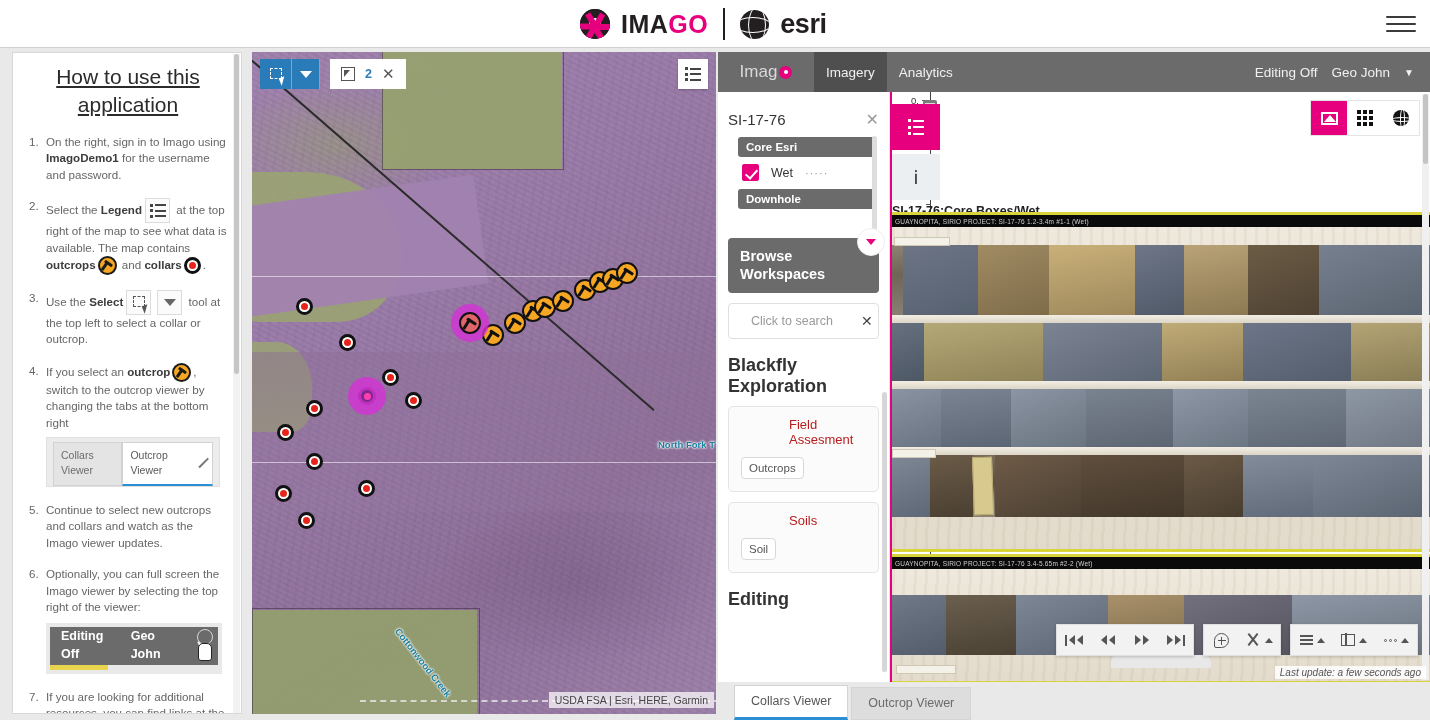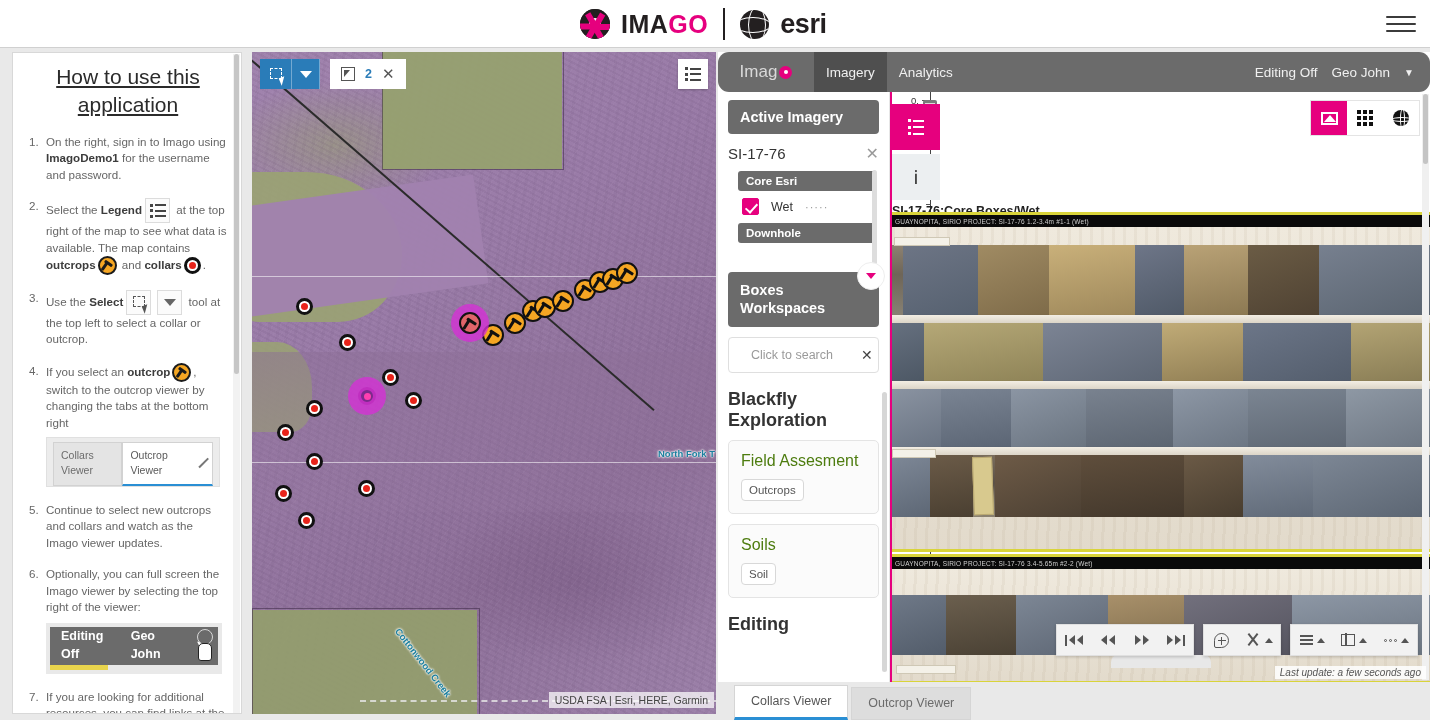--- a/index.html
+++ b/index.html
@@ -291,21 +291,21 @@
     position: absolute; right: 2px; bottom: 6px; background: rgba(255,255,255,.72);
     font-size: 10.5px; color: #444; padding: 2px 6px;
   }
 
   
   .imago-panel {
     position: absolute; left: 718px; top: 52px; width: 712px; height: 668px;
     background: #fff;
   }
   .ip-header {
-    height: 40px; background: #6b6b6b; display: flex; align-items: center; border-radius: 11px;
+    height: 40px; background: #6b6b6b; display: flex; align-items: center;
   }
   .ip-logo {
     width: 96px; height: 40px; display:flex; align-items:center; justify-content:center;
     gap: 1px; font-size: 17px; color: #d9d9d9; font-weight: 400;
   }
   .ip-logo .dot {
     width: 13px; height: 13px; border-radius: 50%; background: #e6007e;
     position: relative; display:inline-block; margin-left: 1px;
   }
   .ip-logo .dot::after {
@@ -374,21 +374,21 @@
     border: none; outline: none; font-size: 12.5px; color: #555; width: 110px;
     font-family: "Liberation Sans", sans-serif; background: transparent;
   }
   .search-box input::placeholder { color: #9a9a9a; }
   .search-box .x { color: #444; font-size: 14px; cursor:pointer; }
   .ws-title { font-size: 18px; font-weight: 700; color: #333; margin: 16px 0 8px; line-height: 1.18; }
   .ws-card {
     border: 1px solid #e4e4e4; border-radius: 5px; background: #fbfbfb;
     padding: 10px 12px 12px; margin-bottom: 10px;
   }
-  .ws-card .nm { font-size: 16px; color: #4d7c0f; line-height: 1.2; }
+  .ws-card .nm { font-size: 13px; color: #b91c1c; line-height: 1.2; margin-left: 48px; }
   .ws-tag {
     display: inline-block; margin-top: 9px; border: 1px solid #d8d8d8;
     border-radius: 4px; background: #fff; font-size: 11.5px; color: #555;
     padding: 4px 7px;
   }
   .side-scroll {
     position:absolute; right: 2px; top: 300px; width: 5px; height: 280px;
     background: #d6d6d6; border-radius: 3px;
   }
 
@@ -670,21 +670,21 @@
   <div class="map-ridge"></div>
   <div class="road-diag"></div>
 
   <div class="lat-line" style="top:224px"></div>
   <div class="lat-line" style="top:410px"></div>
   <div class="parcel" style="left:130px; top:-4px; width:182px; height:122px;"></div>
   <div class="parcel" style="left:0px; top:556px; width:228px; height:108px;"></div>
 
   <div class="dash-road" style="left:108px; top:648px; width:360px;"></div>
 
-  <div class="map-label" style="left:406px; top:396px;">North Fork T</div>
+  <div class="map-label" style="left:406px; top:387px;">North Fork T</div>
   <div class="map-label" style="left:129px; top:605px; transform: rotate(52deg);">Cottonwood Creek</div>
 
   <div class="marker m-collar" style="left:52px;  top:254px;"></div>
   <div class="marker m-collar" style="left:95px;  top:290px;"></div>
   <div class="marker m-collar" style="left:138px; top:325px;"></div>
   <div class="marker m-collar" style="left:161px; top:348px;"></div>
   <div class="marker m-collar" style="left:62px;  top:356px;"></div>
   <div class="marker m-collar" style="left:33px;  top:380px;"></div>
   <div class="marker m-collar" style="left:62px;  top:409px;"></div>
   <div class="marker m-collar" style="left:31px;  top:441px;"></div>
@@ -755,39 +755,38 @@
     <div class="ip-right">
       <span>Editing Off</span>
       <span>Geo John</span>
       <span class="cv">▼</span>
     </div>
   </div>
 
   <div class="ip-body">
 
     <div class="ip-side">
-      <div class="side-head">Active Imagery</div>
 
       <div class="active-box">
         <div class="ab-title">
           <span>SI-17-76</span>
           <span class="x">✕</span>
         </div>
         <div class="chip">Core Esri</div>
         <div class="chk-row">
           <span class="chk"></span>
           <span class="lbl">Wet</span>
           <span class="dots">·····</span>
         </div>
         <div class="chip">Downhole</div>
         <div class="mini-scroll"></div>
       </div>
 
       <div class="side-head two">
-        <span>Boxes Workspaces</span>
+        <span>Browse Workspaces</span>
         <span class="pinktog">
             <i></i>
           </span>
       </div>
 
       <div class="search-box">
         <input placeholder="Click to search" style="">
         <span class="x">✕</span>
       </div>
 

